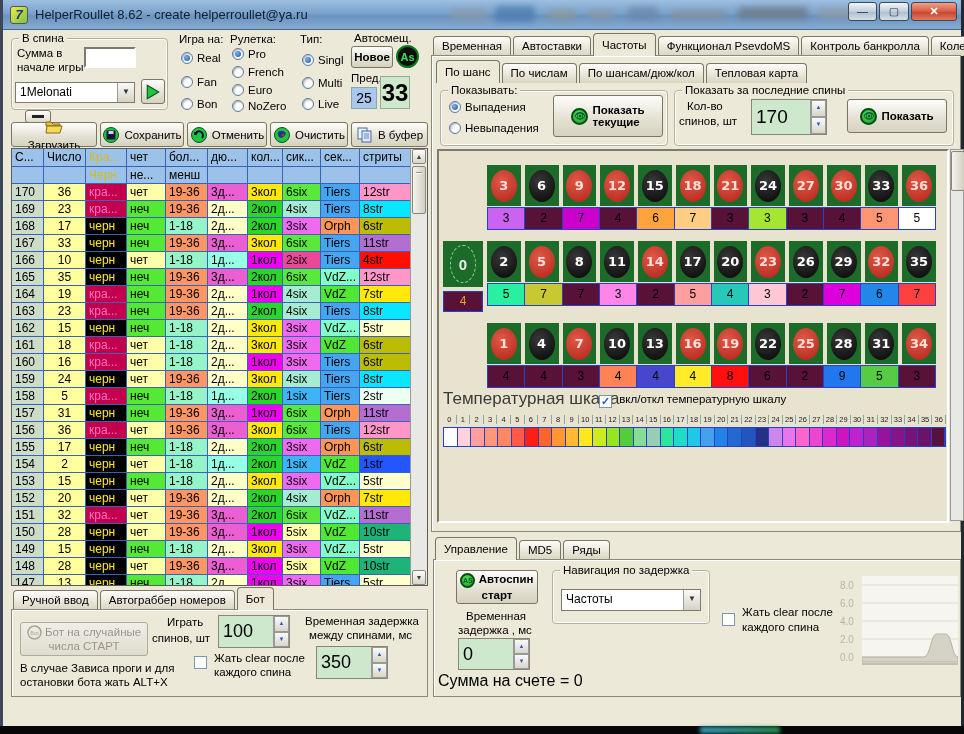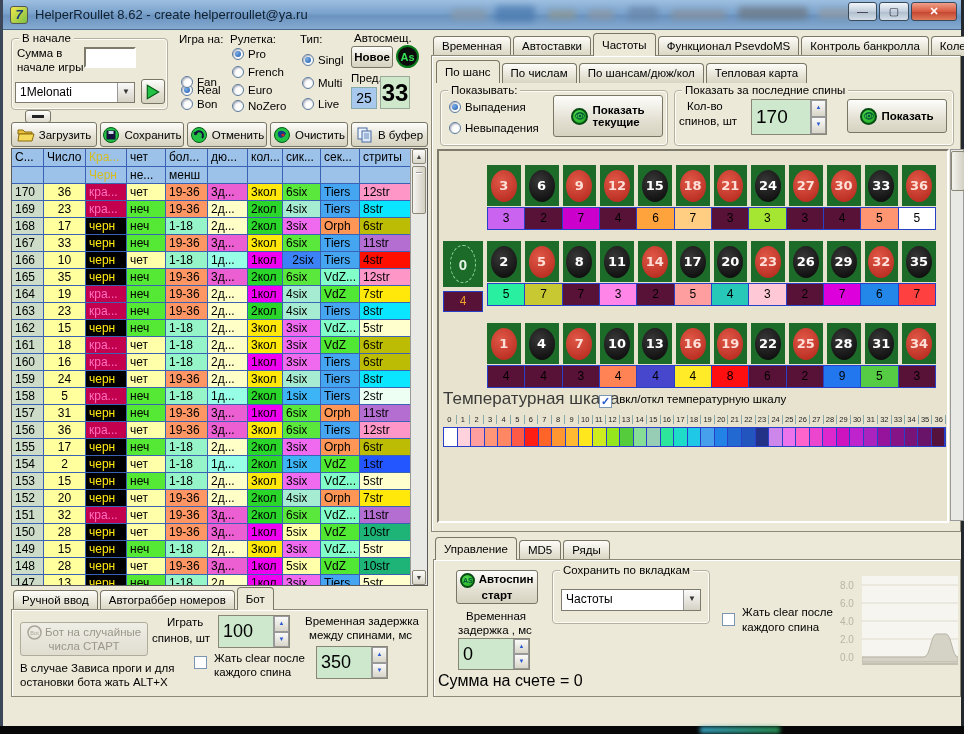--- a/index.html
+++ b/index.html
@@ -130,38 +130,38 @@
     <div class="blur-blob" style="left:625px;top:7px;width:30px;height:13px;background:#6a86a8"></div>
     <div class="blur-blob" style="left:668px;top:10px;width:55px;height:9px;background:#8a9099"></div>
     <div class="blur-blob" style="left:735px;top:7px;width:70px;height:12px;background:#6d7680"></div>
     <div class="blur-blob" style="left:815px;top:9px;width:42px;height:9px;background:#949a9f"></div>
     <div class="winbtn" style="right:84px;width:29px;">—</div>
     <div class="winbtn" style="right:52px;width:30px;">▢</div>
     <div class="winbtn close" style="right:4px;width:46px;">✕</div>
   </div>
 
   <div class="grp" style="left:8px;top:38px;width:157px;height:72px;">
-    <span class="grp-title">В начале</span>
+    <span class="grp-title">В спина</span>
     <div style="position:absolute;left:5px;top:8px;">Сумма в</div>
     <div style="position:absolute;left:5px;top:22px;">начале игры</div>
     <input class="sunken" style="position: absolute; left: 72px; top: 8px; width: 52px; height: 21px;" value="">
   </div>
   <div class="combo" style="left:12px;top:82px;width:120px;height:21px;">
     <div class="cval">1Melonati</div>
     <div class="dd">▼</div>
   </div>
   <div class="btn" style="left:138px;top:79px;width:24px;height:25px;">
     <svg class="ticon" width="12" height="14" viewBox="0 0 12 14">
         <path d="M1,1 L11,7 L1,13 Z" fill="#22c244" stroke="#065a16"></path>
       </svg>
   </div>
   <div class="dash-btn"></div>
 
   <div style="position:absolute;left:176px;top:33px;">Игра на:</div>
-  <div class="radio-row" style="left:178px;top:52px;margin-top:32px;"><span class="radio sel"></span><span class="lbl">Real</span></div>
+  <div class="radio-row" style="left:178px;top:52px;"><span class="radio sel"></span><span class="lbl">Real</span></div>
   <div class="radio-row" style="left:178px;top:76px;"><span class="radio"></span><span class="lbl">Fan</span></div>
   <div class="radio-row" style="left:178px;top:98px;"><span class="radio"></span><span class="lbl">Bon</span></div>
 
   <div style="position:absolute;left:227px;top:33px;">Рулетка:</div>
   <div class="radio-row" style="left:229px;top:48px;"><span class="radio sel"></span><span class="lbl">Pro</span></div>
   <div class="radio-row" style="left:229px;top:66px;"><span class="radio"></span><span class="lbl">French</span></div>
   <div class="radio-row" style="left:229px;top:84px;"><span class="radio"></span><span class="lbl">Euro</span></div>
   <div class="radio-row" style="left:229px;top:100px;"><span class="radio"></span><span class="lbl">NoZero</span></div>
 
   <div style="position:absolute;left:297px;top:33px;">Тип:</div>
@@ -169,21 +169,21 @@
   <div class="radio-row" style="left:299px;top:77px;"><span class="radio"></span><span class="lbl">Multi</span></div>
   <div class="radio-row" style="left:299px;top:98px;"><span class="radio"></span><span class="lbl">Live</span></div>
 
   <div style="position:absolute;left:351px;top:32px;">Автосмещ.</div>
   <div class="btn bold" style="left:348px;top:46px;width:42px;height:22px;">Новое</div>
   <div style="position:absolute;left:393px;top:45px;width:23px;height:23px;border-radius:50%;background:#0c0c0c;border:2px solid #0a7a1a;color:#35e055;font-weight:bold;font-size:11px;text-align:center;line-height:20px;">As</div>
   <div style="position:absolute;left:348px;top:72px;">Пред.</div>
   <div style="position:absolute;left:348px;top:87px;width:26px;height:22px;background:#a8c8ee;border:1px solid #8aa;font-size:14px;text-align:center;line-height:20px;">25</div>
   <div style="position:absolute;left:377px;top:76px;width:30px;height:33px;background:#cfe8cc;border:1px solid #9a9;font-size:24px;font-weight:bold;text-align:center;line-height:31px;">33</div>
 
-  <div class="btn toolbtn" style="left:8px;width:86px;">
+  <div class="btn toolbtn" style="left:8px;width:86px;flex-direction:column;">
     <svg class="ticon" viewBox="0 0 18 16">
         <path d="M1,3 h5 l2,2 h7 v2 h-14 z" fill="#e8c03a" stroke="#8a6a10"></path>
         <path d="M2,7 h15 l-2,7 h-14 z" fill="#f5d95a" stroke="#8a6a10"></path>
       </svg>
     <span>Загрузить</span>
   </div>
   <div class="btn toolbtn" style="left:97px;width:84px;">
     <svg class="ticon" viewBox="0 0 18 16">
         <circle cx="9" cy="8" r="7.5" fill="#22c244" stroke="#065a16"></circle>
         <rect x="4.5" y="3.5" width="9" height="9" fill="#12123a"></rect>
@@ -291,21 +291,21 @@
           <div class="tcell" style="background: rgb(180, 110, 210);">11str</div>
         </div>
         <div class="trow">
           <div class="tcell c-idx">166</div>
           <div class="tcell c-num">10</div>
           <div class="tcell" style="background: rgb(0, 0, 0); color: rgb(255, 232, 16);">черн</div>
           <div class="tcell" style="background: rgb(255, 255, 170);">чет</div>
           <div class="tcell" style="background: rgb(150, 245, 200);">1-18</div>
           <div class="tcell" style="background: rgb(150, 255, 230);">1д...</div>
           <div class="tcell" style="background: rgb(240, 0, 240);">1кол</div>
-          <div class="tcell" style="background: #3b82f6; text-align: center;">2six</div>
+          <div class="tcell" style="background: #ec4899;">2six</div>
           <div class="tcell" style="background: rgb(70, 165, 240);">Tiers</div>
           <div class="tcell" style="background: rgb(255, 15, 0);">4str</div>
         </div>
         <div class="trow">
           <div class="tcell c-idx">165</div>
           <div class="tcell c-num">35</div>
           <div class="tcell" style="background: rgb(0, 0, 0); color: rgb(255, 232, 16);">черн</div>
           <div class="tcell" style="background: rgb(85, 232, 53);">неч</div>
           <div class="tcell" style="background: rgb(255, 150, 99);">19-36</div>
           <div class="tcell" style="background: rgb(235, 95, 210);">3д...</div>
@@ -902,21 +902,21 @@
     <div class="note" style="left:32px;top:50px;">Временная</div>
     <div class="note" style="left:24px;top:64px;">задержка , мс</div>
     <div class="spinner" style="left:24px;top:78px;width:72px;height:32px;">
       <div class="spin-val" style="font-size:18px;line-height:26px;">0</div>
       <div class="spin-btns">
           <div>▲</div>
           <div>▼</div>
         </div>
     </div>
     <div class="grp" style="left:118px;top:10px;width:158px;height:54px;">
-      <span class="grp-title">Сохранить по вкладкам</span>
+      <span class="grp-title">Навигация по задержка</span>
       <div class="combo" style="left:8px;top:18px;width:140px;height:22px;">
         <div class="cval">Частоты</div>
         <div class="dd">▼</div>
       </div>
     </div>
     <div style="position:absolute;left:288px;top:53px;"><span class="chk"></span></div>
     <div class="note" style="left:308px;top:46px;">Жать clear после</div>
     <div class="note" style="left:308px;top:61px;">каждого спина</div>
     <div style="position:absolute;left:4px;top:112px;font-size:16px;">Сумма на счете = 0</div>
   </div>

